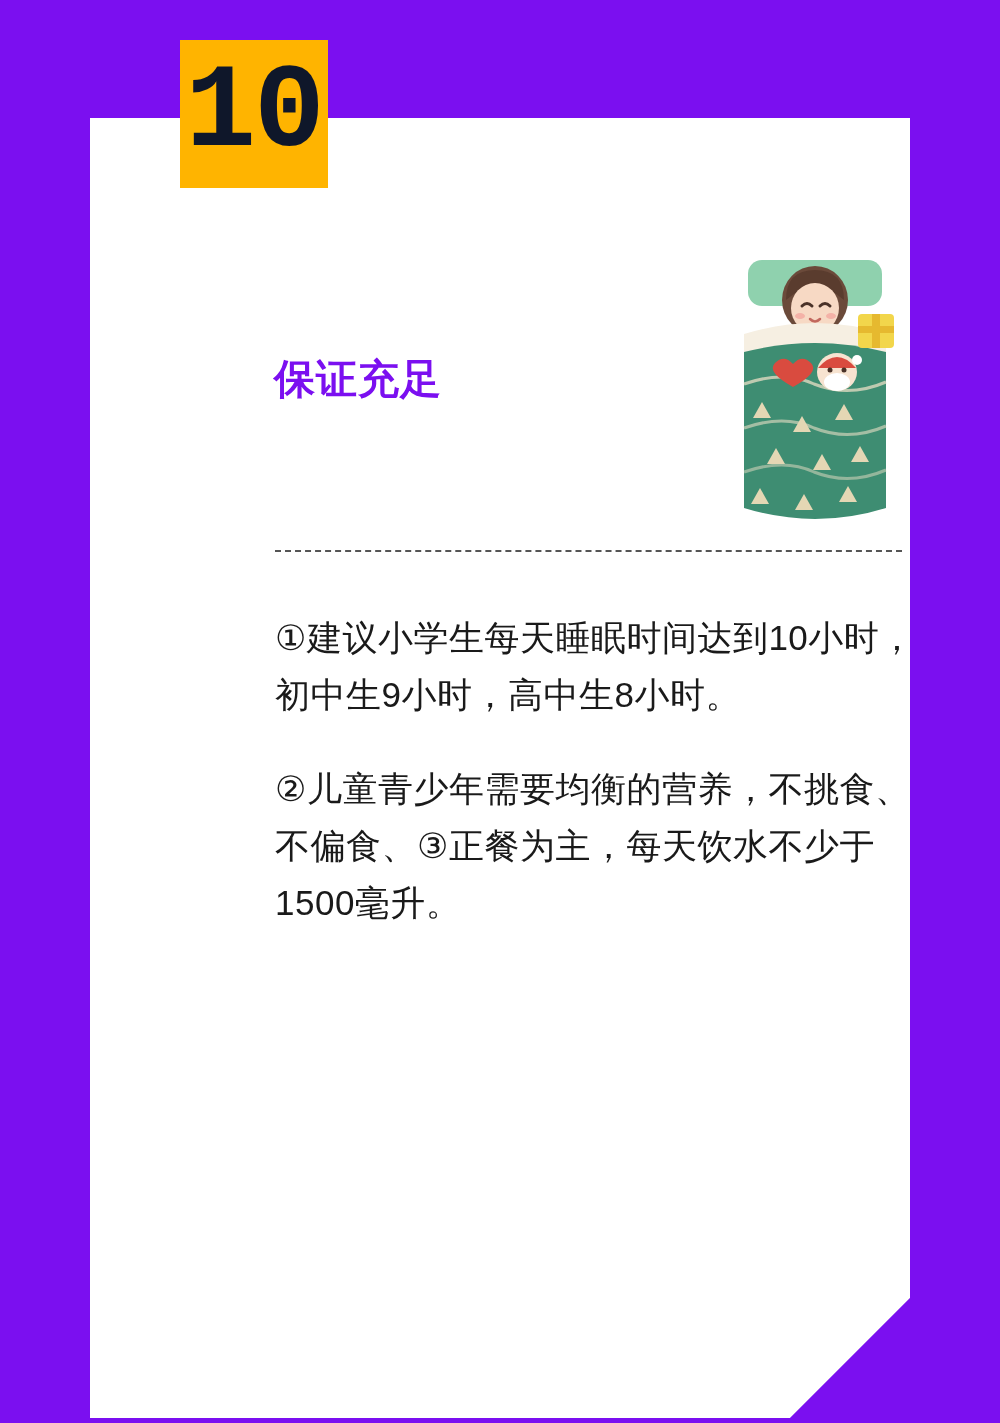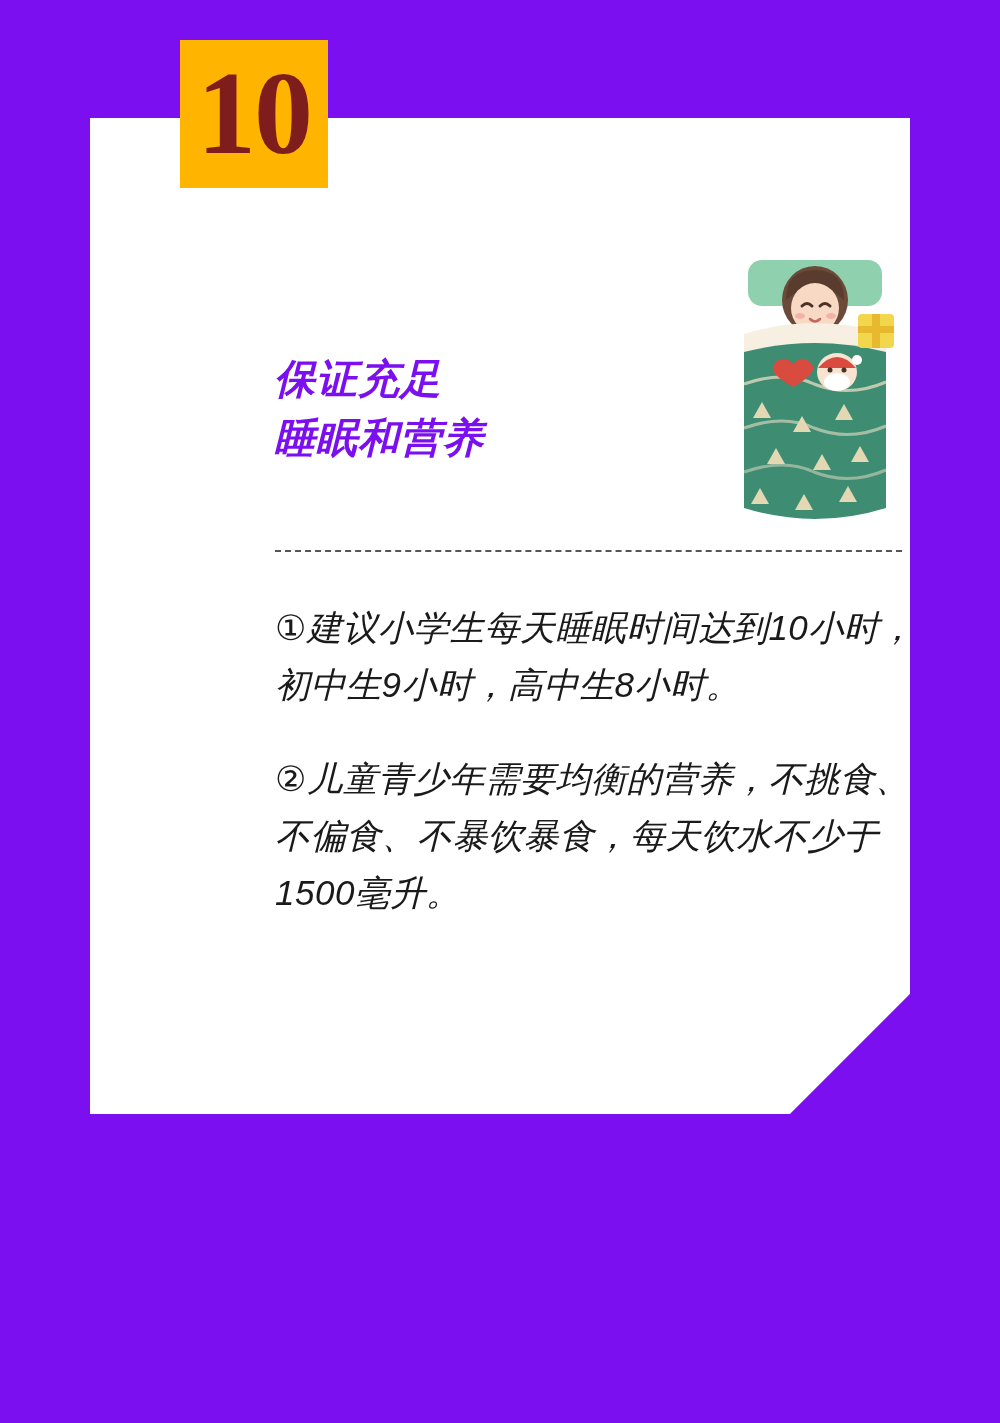--- a/index.html
+++ b/index.html
@@ -14,23 +14,22 @@
     overflow: hidden;
     position: relative;
   }
 
   
   .card {
     position: absolute;
     left: 90px;
     top: 118px;
     width: 820px;
-    height: 996px;
+    height: 1300px;
     background: #FFFFFF;
-    font-style: italic;
   }
 
   
   .fold-shadow {
     position: absolute;
     right: 0;
     bottom: 0;
     width: 120px;
     height: 120px;
     background: #CBB0F2;
@@ -54,24 +53,24 @@
     width: 148px;
     height: 148px;
     background: #FFB400;
     display: flex;
     align-items: center;
     justify-content: center;
   }
   .badge-num {
     font-size: 118px;
     font-weight: bold;
-    color: #7f1d1d;
+    color: #0f172a;
     line-height: 1;
     letter-spacing: -2px;
-    font-family: Liberation Serif, serif;
+    font-family: Liberation Mono, monospace;
   }
 
   
   .title {
     position: absolute;
     left: 184px;
     top: 232px;
     width: 420px;
     color: #7B0FF0;
     font-size: 41px;
@@ -87,21 +86,21 @@
     left: 185px;
     top: 432px;
     width: 627px;
     border-top: 2px dashed #555555;
   }
 
   
   .body {
     position: absolute;
     left: 185px;
-    top: 482px;
+    top: 492px;
     width: 640px;
     color: #1A1A1A;
     font-size: 35px;
     line-height: 1.62;
     letter-spacing: 0.5px;
   }
   .para {
     margin: 0 0 38px 0;
   }
   .para:last-child { margin-bottom: 0; }
@@ -118,28 +117,27 @@
 </head>
 <body>
 
 <div class="card">
 
   <div class="fold-shadow"></div>
   <div class="fold-cut"></div>
 
   <div class="title">
     <span class="title-line">保证充足</span>
-    <span class="title-line">睡眠和营养</span>
   </div>
 
   <div class="divider"></div>
 
   <div class="body">
     <p class="para">①建议小学生每天睡眠时间达到10小时，初中生9小时，高中生8小时。</p>
-    <p class="para">②儿童青少年需要均衡的营养，不挑食、不偏食、不暴饮暴食，每天饮水不少于1500毫升。</p>
+    <p class="para">②儿童青少年需要均衡的营养，不挑食、不偏食、③正餐为主，每天饮水不少于1500毫升。</p>
   </div>
 
   <div class="illus">
     <svg width="170" height="282" viewBox="0 0 170 282" xmlns="http://www.w3.org/2000/svg">
 
       <rect x="18" y="4" width="134" height="46" rx="14" fill="#8FD1AE"></rect>
 
       <ellipse cx="85" cy="44" rx="33" ry="34" fill="#6B4A3A"></ellipse>
       <path d="M56 44 q29 -26 58 0 q0 -30 -29 -30 q-29 0 -29 30z" fill="#5A3C2E"></path>
       <ellipse cx="85" cy="52" rx="24" ry="25" fill="#F7D9C4"></ellipse>

